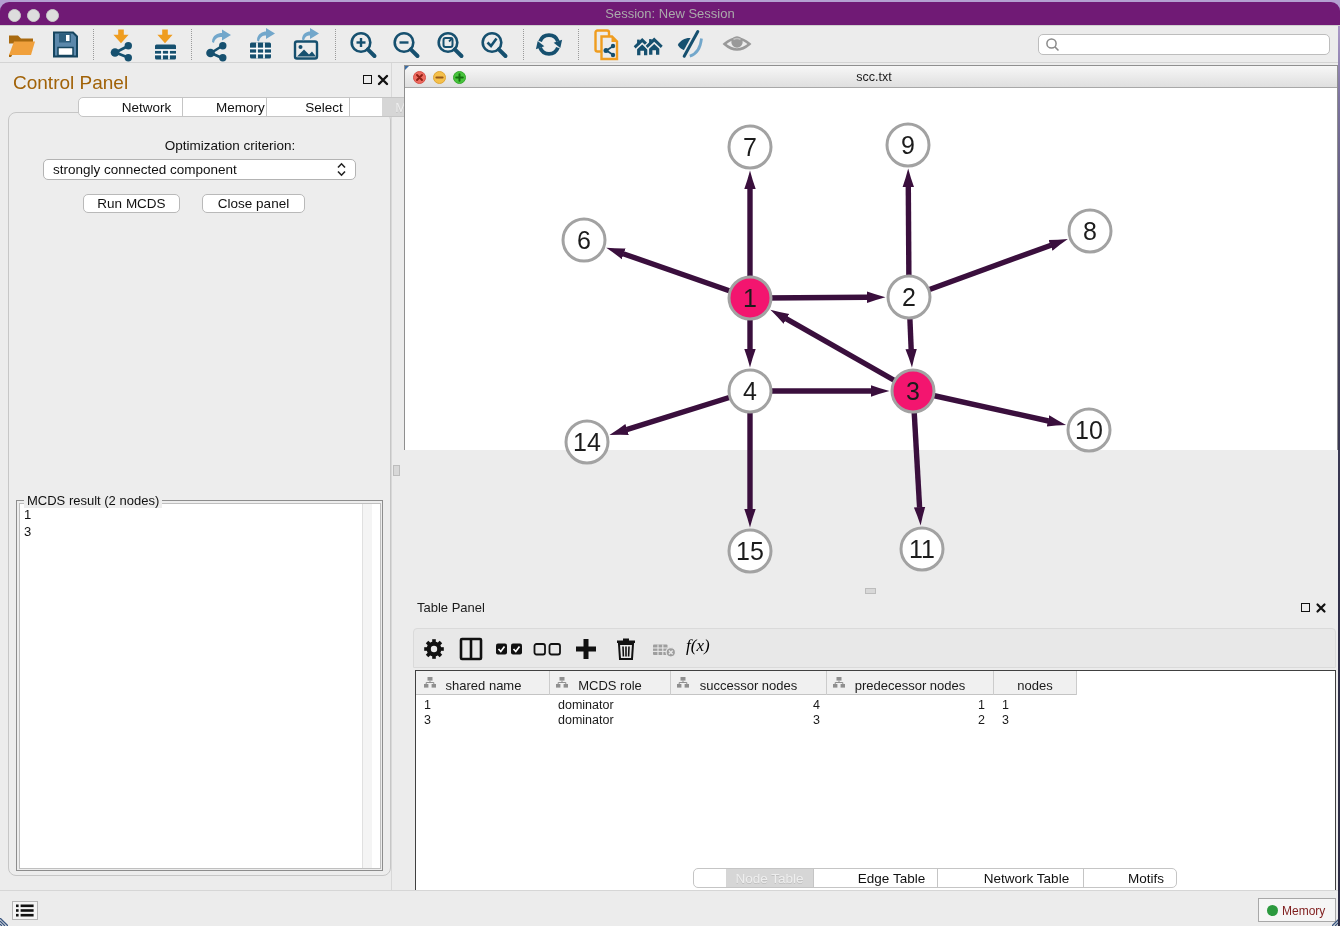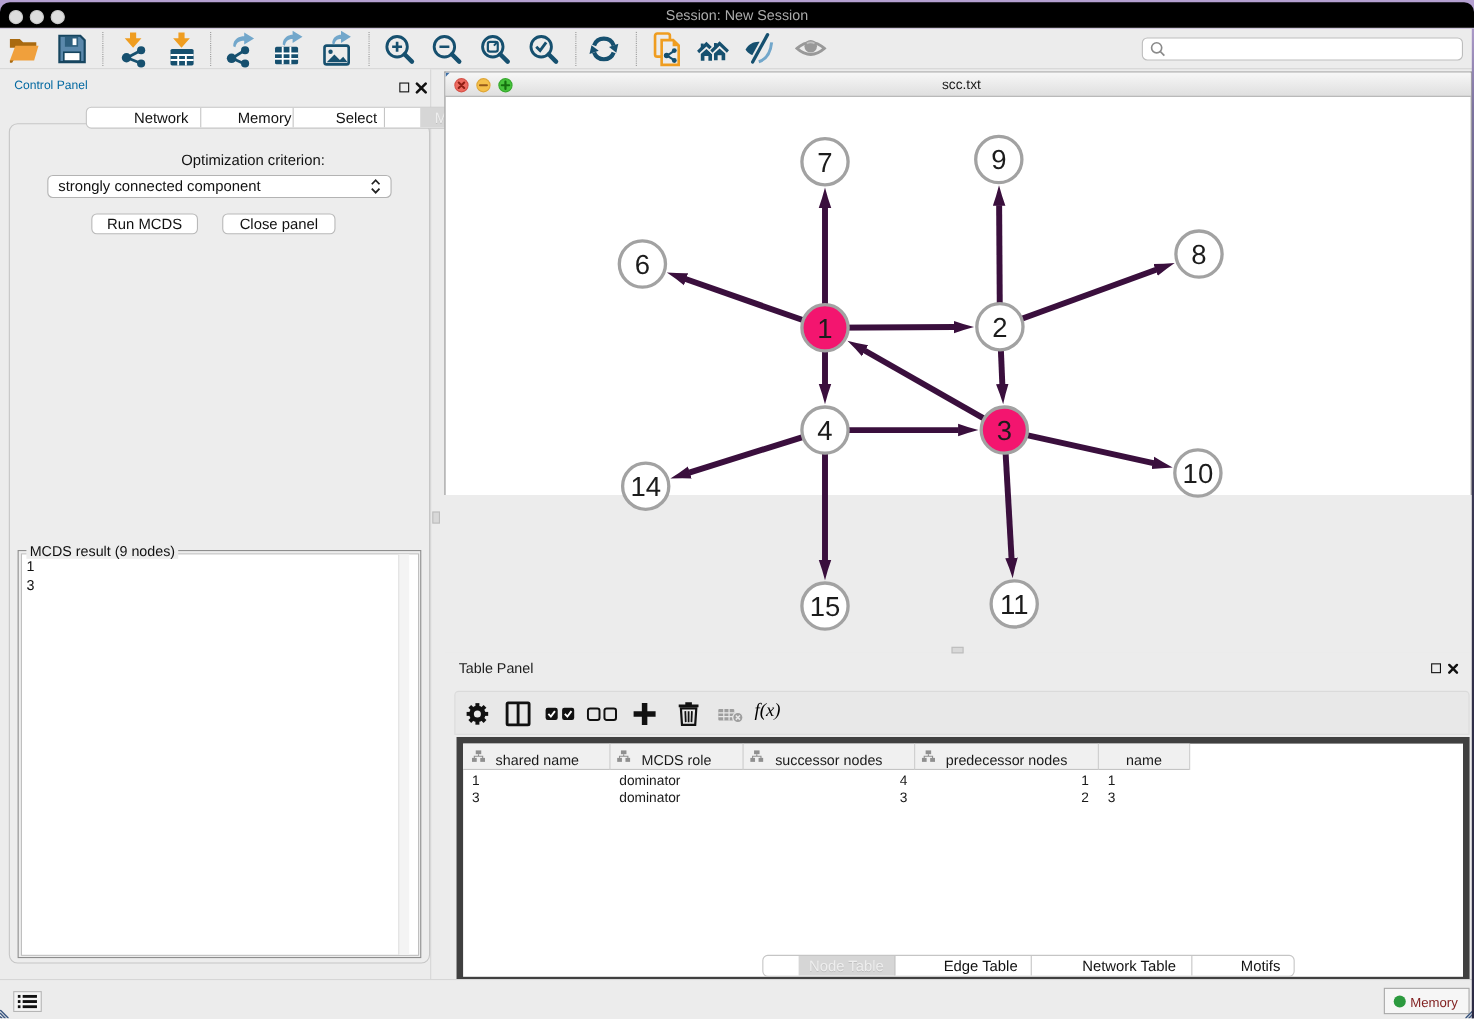--- a/index.html
+++ b/index.html
@@ -1,30 +1,30 @@
 <!DOCTYPE html>
 <html><head>
 <meta charset="utf-8">
 <style>
 * { margin:0; padding:0; box-sizing:border-box; }
 html,body { width:1340px; height:926px; overflow:hidden; }
 body { font-family:"Liberation Sans", sans-serif; background:#ececec; position:relative; }
 
 #purpletop { position:absolute; left:0; top:0; width:1340px; height:30px; background:#b4a0d1; }
-#titlebar { position:absolute; left:0; top:2px; width:1340px; height:24px; background:#000000; border-radius:9px 9px 0 0; border-bottom:1px solid #cfcfcf; }
+#titlebar { position:absolute; left:0; top:2px; width:1340px; height:24px; background:#701a75; border-radius:9px 9px 0 0; border-bottom:1px solid #cfcfcf; }
 .tl-circle { position:absolute; top:7px; width:13px; height:13px; border-radius:50%; background:#dddddd; border:1px solid #c9c9c9; }
 #title-text { position:absolute; top:4px; left:0; width:1340px; text-align:center; font-size:13px; color:#ababab; }
 
 #toolbar { position:absolute; left:0; top:26px; width:1340px; height:37px; background:#ececec; border-bottom:1px solid #d4d4d4; }
 .tbi { position:absolute; top:2px; width:32px; height:34px; }
 .tsep { position:absolute; top:3px; width:1px; height:31px; border-left:1px dotted #9a9a9a; }
 #searchbox { position:absolute; left:1038px; top:8px; width:292px; height:21px; background:#ffffff; border:1px solid #bdbdbd; border-radius:5px; }
 
 #cpanel { position:absolute; left:0; top:63px; width:392px; height:827px; background:#ececec; border-right:1px solid #d8d8d8; }
-#cp-title { position:absolute; left:13px; top:9px; font-size:11px; color:#0369a1; }
+#cp-title { position:absolute; left:13px; top:9px; font-size:19px; color:#a16207; }
 #cp-box { position:absolute; left:8px; top:49px; width:383px; height:764px; border:1px solid #c6c6c6; border-radius:8px; background:#ededed; }
 .seg { position:absolute; display:flex; background:#ffffff; border:1px solid #c5c5c5; border-radius:5px; overflow:hidden; }
 .seg > div { font-size:13.5px; color:#111; text-align:center; line-height:18px; border-right:1px solid #c5c5c5;margin-left:32px; }
 .seg > div:last-child { border-right:none; }
 #cp-tabs { left:78px; top:34px; height:20px; }
 #cp-tabs > div { line-height:19px; }
 #opt-label { position:absolute; left:0; top:75px; width:460px; text-align:center; font-size:13.5px; color:#111; }
 #opt-select { position:absolute; left:43px; top:96px; width:313px; height:21px; background:#fff; border:1px solid #b3b3b3; border-radius:5px; font-size:13.5px; color:#111; line-height:19px; padding-left:9px; }
 .btn { position:absolute; height:19px; background:#ffffff; border:1px solid #b9b9b9; border-radius:5px; font-size:13.5px; color:#111; text-align:center; line-height:17px; }
 
@@ -35,21 +35,21 @@
 
 #netwin { position:absolute; left:404px; top:65px; width:934px; height:385px; border:1px solid #8f8f8f; border-bottom:none; background:#ffffff; }
 #netwin-tb { position:absolute; left:0; top:0; width:932px; height:22px; background:linear-gradient(#f7f7f7,#dfdfdf); border-bottom:1px solid #a8a8a8; }
 #netwin-title { position:absolute; left:0; top:4px; width:932px; text-align:center; font-size:12.5px; color:#1a1a1a; }
 .mac-dot svg { display:block; margin:0 auto; } .mac-dot { position:absolute; top:5px; width:13px; height:13px; border-radius:50%; }
 #graph { position:absolute; left:0; top:23px; }
 
 #tpanel { position:absolute; left:404px; top:593px; width:936px; height:297px; background:#ececec; }
 #tp-title { position:absolute; left:13px; top:7px; font-size:13px; color:#1c1c1c; }
 #tp-toolbar { position:absolute; left:9px; top:35px; width:923px; height:40px; background:#e8e8e8; border:1px solid #dadada; border-radius:4px 4px 0 0; }
-#tp-tablebox { position:absolute; left:11px; top:77px; width:921px; height:224px; background:#ffffff; border:6px solid #404040; }
+#tp-tablebox { position:absolute; left:11px; top:77px; width:921px; height:224px; background:#ffffff; border:1px solid #404040; }
 #tp-header { position:absolute; left:0; top:0; width:660px; height:24px; background:#f0f0f0; border-bottom:1px solid #c4c4c4; }
 .th { position:absolute; top:0; height:24px; border-right:1px solid #cccccc; font-size:13px; color:#1a1a1a; text-align:center; line-height:29px; }
 .trow { position:absolute; font-size:12.5px; color:#1a1a1a; }
 #tp-tabs { left:289px; top:275px; height:20px; }
 #tp-tabs > div { line-height:19px; }
 
 #statusbar { position:absolute; left:0; top:890px; width:1340px; height:36px; background:#ececec; border-top:1px solid #d6d6d6; }
 #list-btn { position:absolute; left:12px; top:10px; width:26px; height:19px; background:#f4f4f4; border:1px solid #b5b5b5; }
 #mem-btn { position:absolute; left:1258px; top:7px; width:78px; height:24px; background:#f6f6f6; border:1px solid #a8a8a8; font-size:12px; color:#7f1d1d; }
 .selseg { background:#d6d6d6 !important; color:#eeeeee !important; text-shadow:0 1px 0 #c0c0c0; }
@@ -219,21 +219,21 @@
         <path d="M2 5.5 L5.5 1.8 L9 5.5" fill="none" stroke="#222" stroke-width="1.6"></path>
         <path d="M2 9.5 L5.5 13.2 L9 9.5" fill="none" stroke="#222" stroke-width="1.6"></path>
       </svg></div>
   <div class="btn" style="left:83px; top:131px; width:97px;">Run MCDS</div>
   <div class="btn" style="left:202px; top:131px; width:103px;">Close panel</div>
   <div id="mcds-fs">
     <div id="mcds-text">
       <div style="position:absolute;left:4px;top:2px;font-size:13px;color:#111;line-height:17px;">1<br>3</div>
       <div id="mcds-scroll"></div>
     </div>
-    <div id="mcds-legend">MCDS result (9 nodes)</div>
+    <div id="mcds-legend">MCDS result (2 nodes)</div>
   </div>
   <div style="position:absolute;left:363px;top:12px;width:9px;height:9px;border:1.5px solid #111;"></div>
   <svg style="position:absolute;left:377px;top:11px;" width="12" height="12" viewBox="0 0 12 12">
       <path d="M2 2 L10 10 M10 2 L2 10" stroke="#111" stroke-width="2.4" stroke-linecap="round"></path>
     </svg>
 </div>
 <div id="netwin">
   <div id="netwin-tb">
     <div class="mac-dot" style="left:8px; background:#ee6b60; border:1px solid #d55249;">
         <svg width="11" height="11" viewBox="0 0 11 11">
@@ -399,21 +399,21 @@
         <div class="th" style="left:411px;width:167px;"><svg width="12" height="11" viewBox="0 0 12 11" style="position:absolute;left:6px;top:6px;">
             <g fill="#8f8f8f">
               <rect x="3.5" y="0" width="5" height="3.6"></rect>
               <rect x="0" y="7" width="4.4" height="3.6"></rect>
               <rect x="7.6" y="7" width="4.4" height="3.6"></rect>
             </g>
             <g stroke="#8f8f8f" stroke-width="1">
               <path d="M6 3.6 V5.5 M2.2 7 V5.5 H9.8 V7" fill="none"></path>
             </g>
           </svg>predecessor nodes</div>
-        <div class="th" style="left:578px;width:83px;">name</div>
+        <div class="th" style="left:578px;width:83px;">nodes</div>
       </div>
     <div class="trow" style="left:8px;top:27px;">1</div>
       <div class="trow" style="left:142px;top:27px;">dominator</div>
       <div class="trow" style="left:255px;top:27px;width:149px;text-align:right;">4</div>
       <div class="trow" style="left:411px;top:27px;width:158px;text-align:right;">1</div>
       <div class="trow" style="left:586px;top:27px;">1</div>
       <div class="trow" style="left:8px;top:42px;">3</div>
       <div class="trow" style="left:142px;top:42px;">dominator</div>
       <div class="trow" style="left:255px;top:42px;width:149px;text-align:right;">3</div>
       <div class="trow" style="left:411px;top:42px;width:158px;text-align:right;">2</div>

